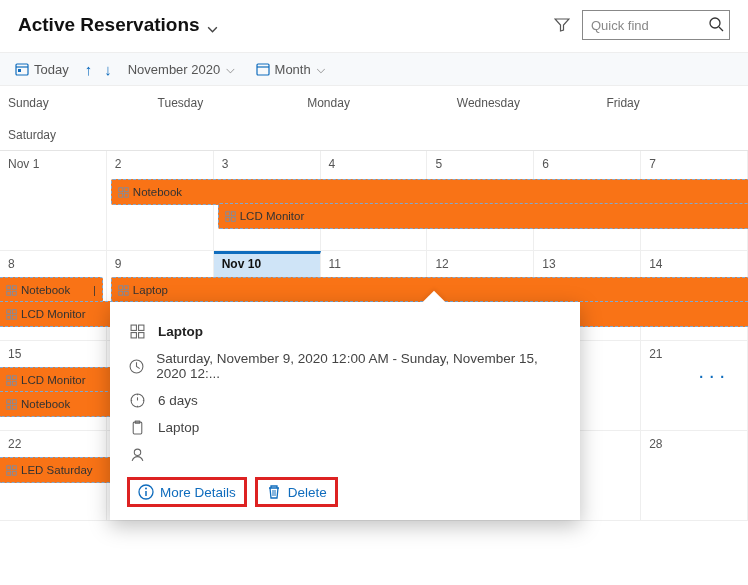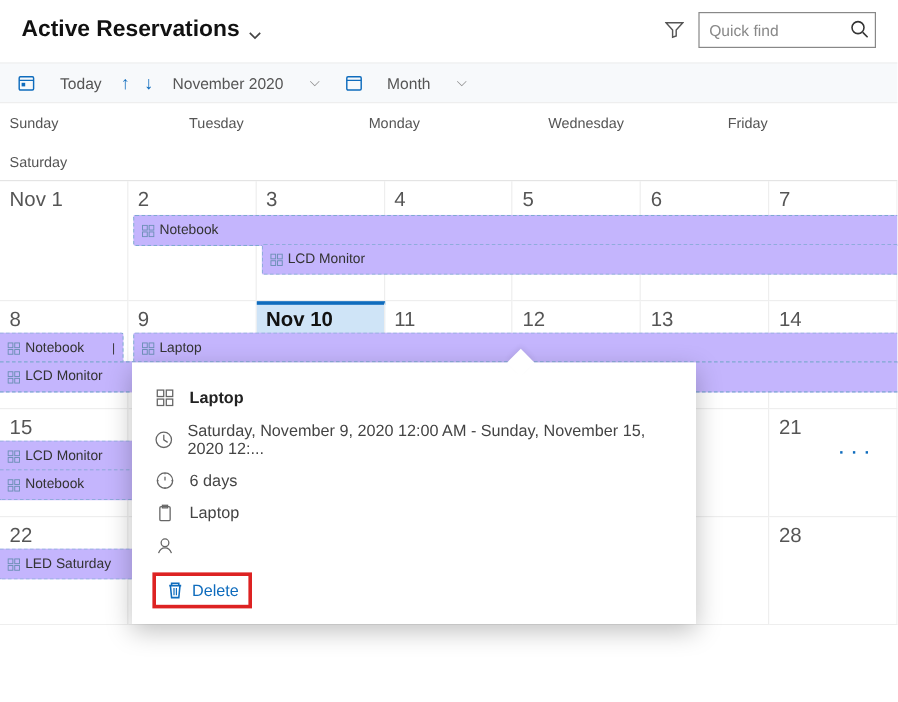--- a/index.html
+++ b/index.html
@@ -6,31 +6,31 @@
   html, body { margin: 0; padding: 0; font-family: "Segoe UI", -apple-system, sans-serif; font-size: 13px; color: #333; background: #fff; width: 748px; }
   .header-row { display: flex; align-items: center; padding: 10px 18px 12px 18px; }
   .title { font-size: 19px; font-weight: 600; color: #111; display: flex; align-items: flex-end; gap: 6px; }
   .spacer { flex: 1; }
   .filter-btn { width: 20px; height: 20px; display:flex; align-items:center; justify-content:center; margin-right: 10px; color:#555;}
   .search { position: relative; width: 148px; }
   .search input { width: 100%; height: 30px; border: 1px solid #888; padding: 4px 28px 4px 8px; font-size: 13px; }
   .search input::placeholder { color: #888; }
   .search .sicon { position: absolute; right: 6px; top: 6px; color: #333; }
   .toolbar { background: #f7f9fb; border-top: 1px solid #eee; border-bottom: 1px solid #eee; padding: 6px 10px; display: flex; align-items: center; gap: 12px; color: #555; font-size: 13px; }
-  .toolbar .tbtn { display: flex; align-items: center; gap: 20px; padding: 2px 4px; }
+  .toolbar .tbtn { display: flex; align-items: center; gap: 4px; padding: 2px 4px; }
   .toolbar .arrow { color:#0f6cbd; font-size: 15px; font-weight: bold; }
   .toolbar .caret { font-size: 11px; color: #888; margin-left: 2px; }
   .cal { width: 100%; }
   .dow-row { display: grid; grid-template-columns: repeat(5, 1fr); border-bottom: 1px solid #e4e4e4; }
   .dow { padding: 10px 8px 8px 8px; font-size: 12px; color: #555; }
   .week { display: grid; grid-template-columns: repeat(7, 1fr); position: relative; height: 90px; }
   .week.first { height: 100px; }
-  .day { border-right: 1px solid #eee; border-bottom: 1px solid #eee; padding: 6px 8px; font-size: 17px; color: #555; }
+  .day { border-right: 1px solid #eee; border-bottom: 1px solid #eee; padding: 6px 8px; font-size: 12px; color: #555; }
   .day.selected { background: #cfe4f7; border-top: 3px solid #0f6cbd; font-weight: 600; color: #111; padding-top: 3px; }
-  .event-bar { position: absolute; height: 20px; background: #c4b5fd; border: 1px dashed #7fa9d1; border-radius: 2px; display: flex; align-items: center; gap: 4px; padding: 12px 6px; font-size: 11.5px; color: #333; overflow: hidden; }
+  .event-bar { position: absolute; height: 20px; background: #f97316; border: 1px dashed #7fa9d1; border-radius: 2px; display: flex; align-items: center; gap: 4px; padding: 12px 6px; font-size: 11.5px; color: #333; overflow: hidden; }
   .event-bar.ropen { border-right: none; border-top-right-radius:0; border-bottom-right-radius:0; }
   .event-bar.lopen { border-left: none; border-top-left-radius:0; border-bottom-left-radius:0; }
   .eicon { flex-shrink: 0; }
   .popover { position: absolute; left: 110px; top: 302px; width: 470px; background: #fff; box-shadow: 0 6px 20px rgba(0,0,0,0.25); padding: 16px 18px 14px 18px; font-size: 13.5px; color: #444; z-index: 10; }
   .popover::before { content:""; position:absolute; top:-8px; left:316px; width:16px; height:16px; background:#fff; transform: rotate(45deg); box-shadow: -2px -2px 4px rgba(0,0,0,0.06); }
   .popover .prow { display: flex; align-items: center; gap: 12px; padding: 6px 0; }
   .popover .picon { width: 18px; display:flex; justify-content:center; color:#666;}
   .popover .ptitle { font-weight: 600; color: #222; }
   .popover .actions { display: flex; gap: 10px; margin-top: 10px; }
   .popover .actbtn { display: flex; align-items: center; gap: 6px; padding: 6px 10px; color: #0f6cbd; font-size: 13.5px; }
@@ -289,20 +289,30 @@
           <circle cx="7" cy="5" r="3" fill="none" stroke="#666"></circle>
           <path d="M2 13c1-3 3-4 5-4s4 1 5 4" fill="none" stroke="#666"></path>
         </svg>
       </span>
       <span></span>
     </div>
   <div class="actions">
     <div class="actbtn highlight-red">
       <span class="aicon">
           <svg width="16" height="16" viewBox="0 0 16 16">
+            <circle cx="8" cy="8" r="7" fill="none" stroke="#0f6cbd" stroke-width="1.3"></circle>
+            <line x1="8" y1="7" x2="8" y2="12" stroke="#0f6cbd" stroke-width="1.5"></line>
+            <circle cx="8" cy="4.5" r="1" fill="#0f6cbd"></circle>
+          </svg>
+        </span>
+      <span>More Details</span>
+    </div>
+    <div class="actbtn highlight-red">
+      <span class="aicon">
+          <svg width="16" height="16" viewBox="0 0 16 16">
             <path d="M3 4h10M5 4V2h6v2M4 4l1 10h6l1-10" fill="none" stroke="#0f6cbd" stroke-width="1.3"></path>
             <line x1="7" y1="6" x2="7" y2="12" stroke="#0f6cbd"></line>
             <line x1="9" y1="6" x2="9" y2="12" stroke="#0f6cbd"></line>
           </svg>
         </span>
       <span>Delete</span>
     </div>
   </div>
 </div>
 

